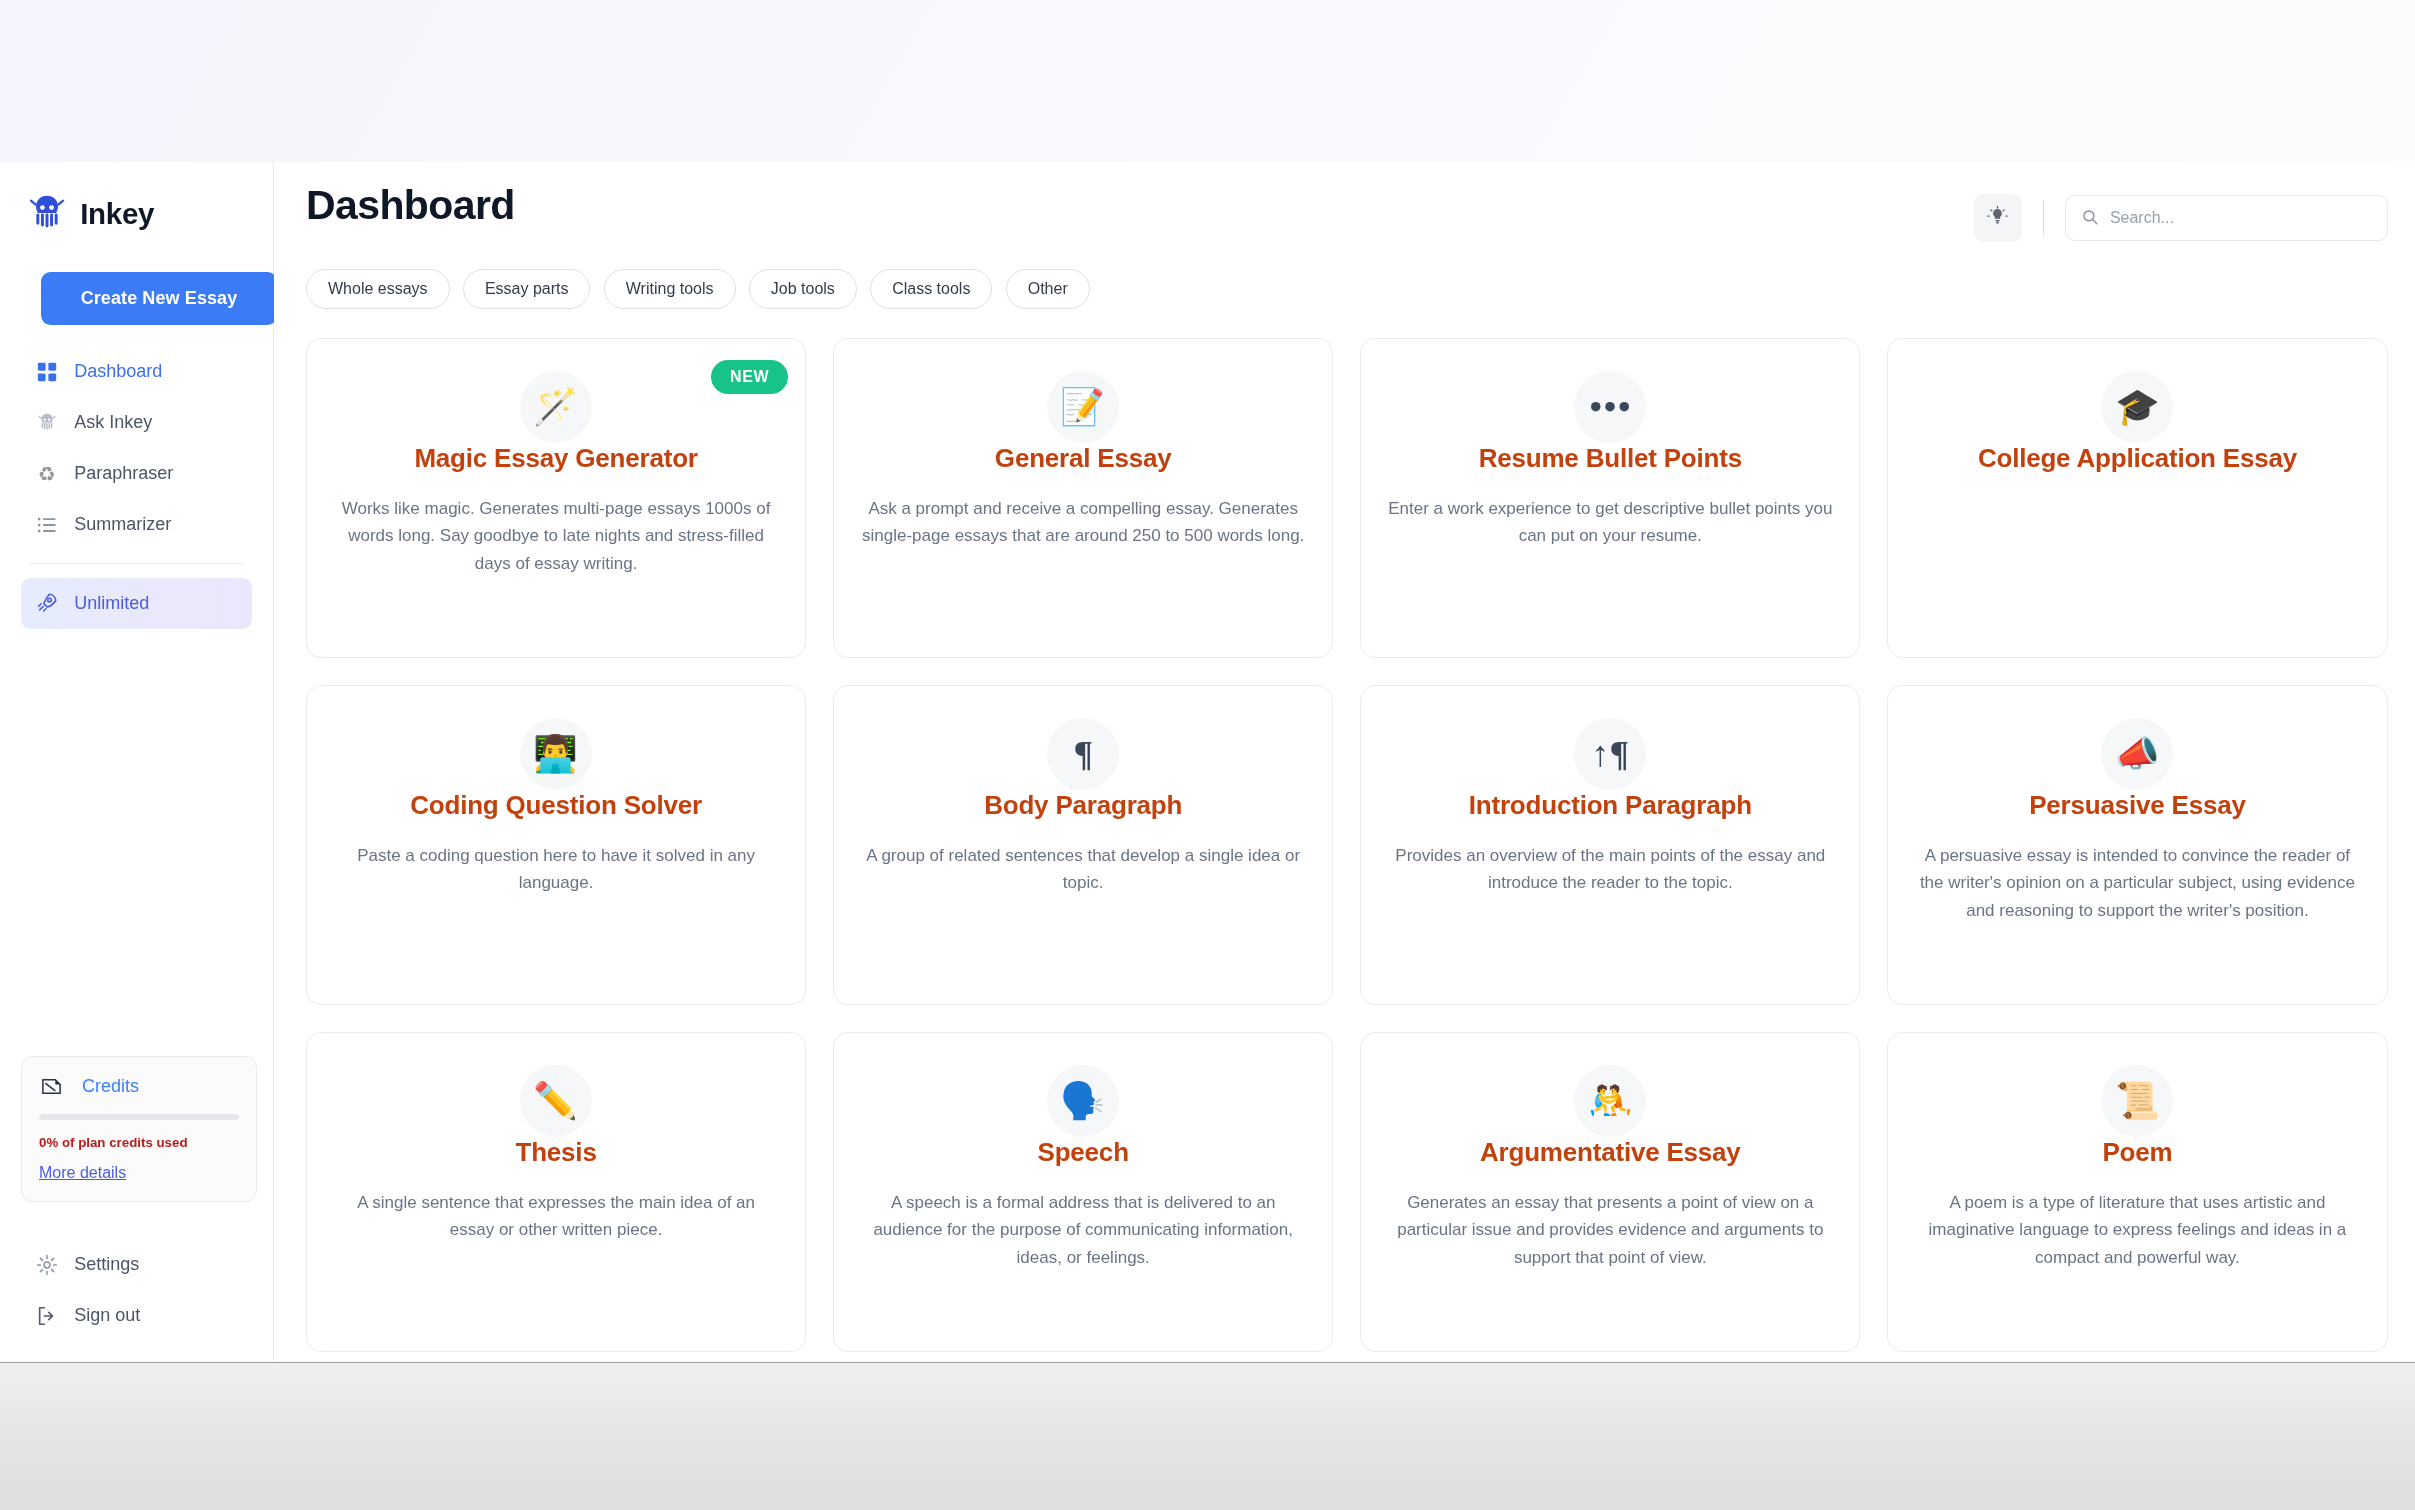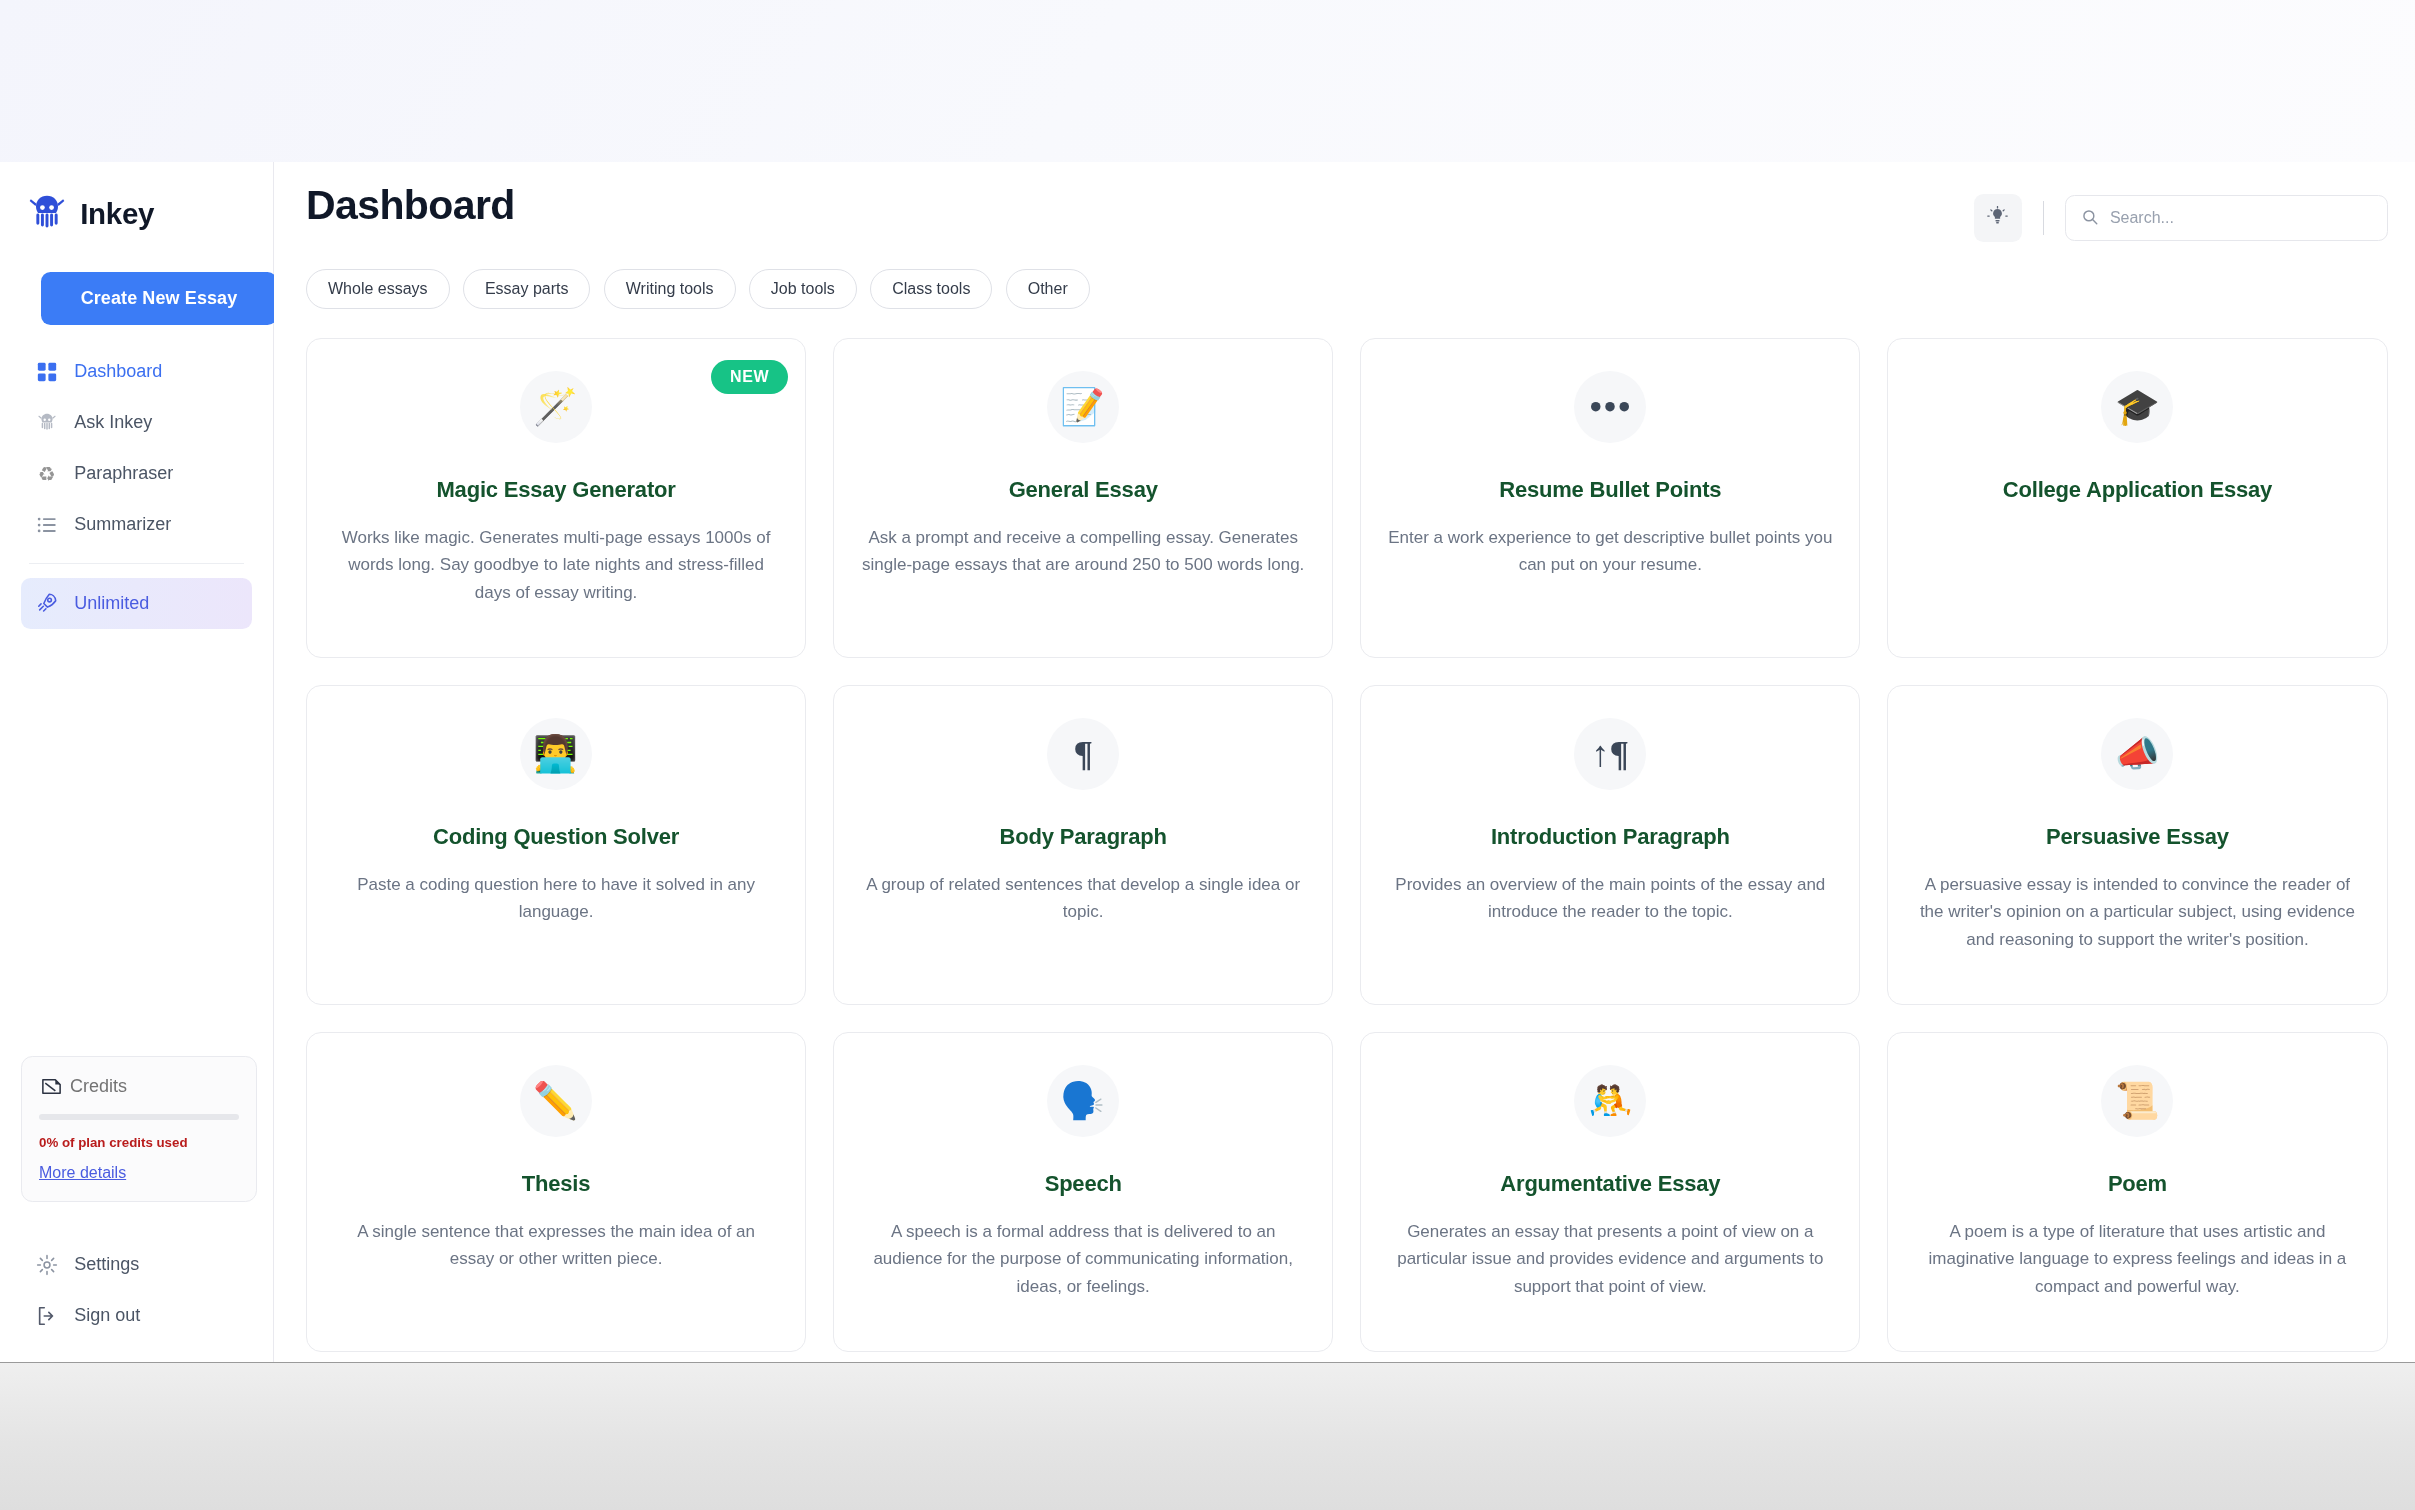--- a/index.html
+++ b/index.html
@@ -133,22 +133,22 @@
     bottom: 160px;
     width: 236px;
     border: 1px solid #e9eaef;
     border-radius: 11.4px;
     background: #fbfbfc;
     padding: 17px 17px 19px 17px;
   }
   .credits-head {
     display: flex;
     align-items: center;
-    gap: 6px;
-    color: #737373;
+    gap: 18px;
+    color: #3b82f6;
     font-size: 18px;
   }
   .credits-bar {
     margin-top: 15px;
     height: 6.7px;
     border-radius: 3.8px;
     background: #e6e7eb;
     overflow: hidden;
   }
   .credits-bar-fill {
@@ -301,24 +301,23 @@
     line-height: 1;
   }
   .card-icon-wrap .glyph-dark {
     color: #3b4758;
     font-size: 36px;
     font-weight: 700;
     font-family: "Liberation Serif", serif;
   }
 
   .card-title {
-    margin-top: 34px;
-    font-size: 22px;
+    font-size: 26px;
     font-weight: 700;
-    color: #14532d;
+    color: #c2410c;
     letter-spacing: -0.2px;
   }
 
   .card-desc {
     margin-top: 21px;
     font-size: 17px;
     line-height: 1.62;
     color: #6b7484;
   }
 

